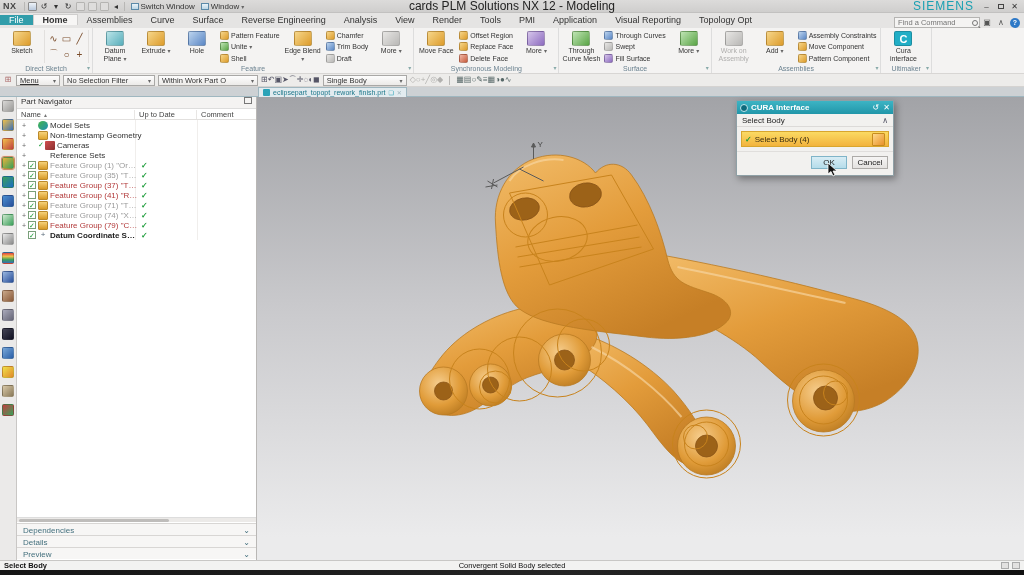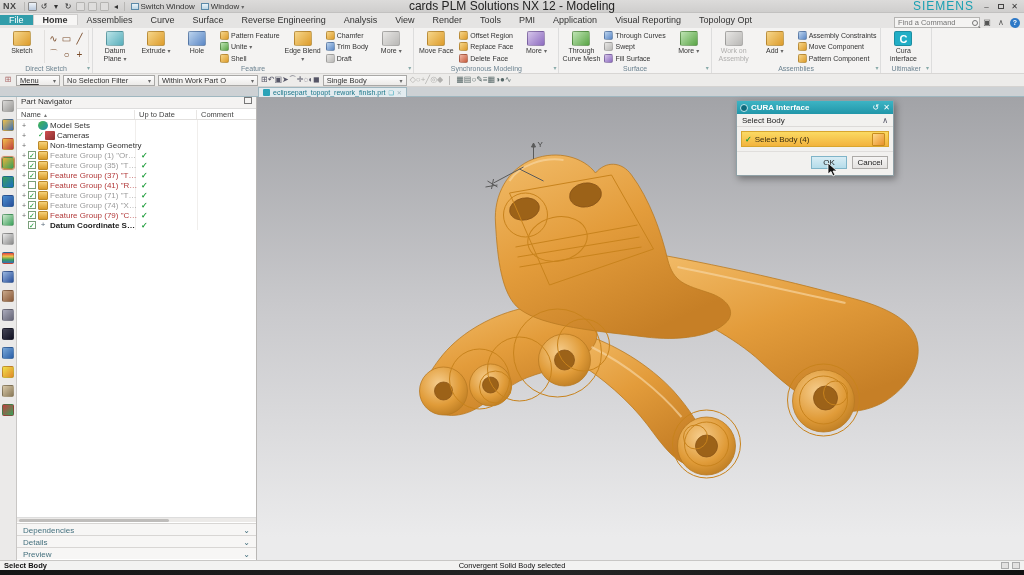--- a/index.html
+++ b/index.html
@@ -439,35 +439,43 @@
             <span class="bx none"></span>
 
             <span class="ti model-views"></span>
             <span class="lbl">Model Sets</span>
             <span class="utd"></span>
           </div>
 
           <div class="tr">
             <span class="exp">+</span>
             <span class="bx none"></span>
+
+            <span class="ti folder"></span>
+            <span class="lbl">Non-timestamp Geometry</span>
+            <span class="utd"></span>
+          </div>
+
+          <div class="tr">
+            <span class="exp">+</span>
+            <span class="bx none"></span>
             <span class="pre">✓</span>
             <span class="ti cameras"></span>
             <span class="lbl">Cameras</span>
             <span class="utd"></span>
           </div>
 
           <div class="tr">
             <span class="exp">+</span>
             <span class="bx none"></span>
 
-            <span class="ti folder"></span>
-            <span class="lbl">Non-timestamp Geometry</span>
+            <span class="ti none"></span>
+            <span class="lbl">Reference Sets</span>
             <span class="utd"></span>
           </div>
-
 
 
           <div class="tr ind1">
             <span class="exp">+</span>
             <span class="bx checked"></span>
 
             <span class="ti feature"></span>
             <span class="lbl gray">Feature Group (1) "Or…</span>
             <span class="utd">✓</span>
           </div>

